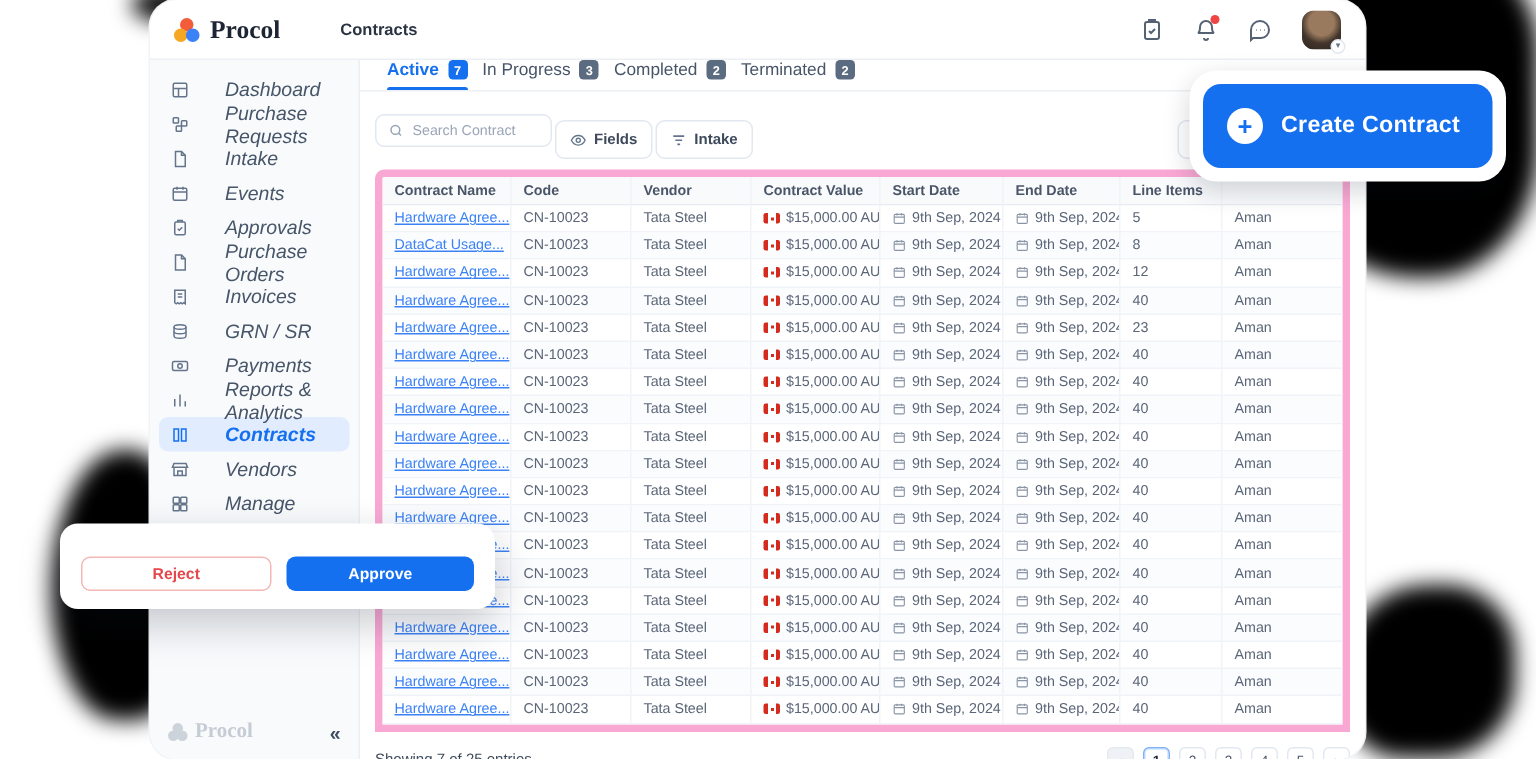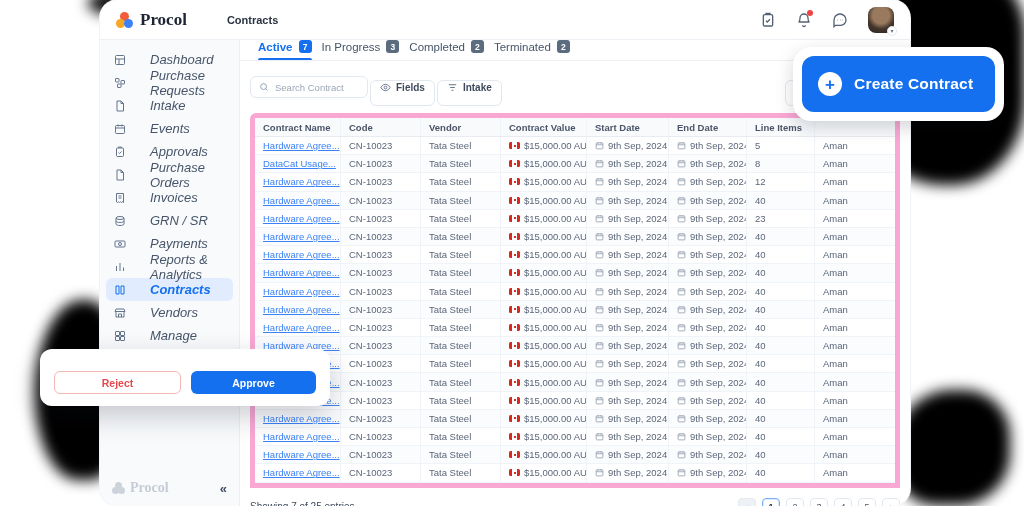--- a/index.html
+++ b/index.html
@@ -68,21 +68,21 @@
   .tab.active .count { background:#1570EF; }
   .tab.active::after { content:""; position:absolute; left:0; right:0; bottom:0; height:2px; background:#1570EF; border-radius:2px 2px 0 0; }
 
   .toolbar { display:flex; align-items:center; padding:7px 10px; gap:2px; }
   .search-box { display:flex; align-items:center; gap:6px; width:118px; height:22px; border:1px solid #E2E8F0;
     border-radius:6px; background:#fff; padding:0 8px; color:#94A3B8; }
   .search-box svg { width:10px; height:10px; }
   .search-box input { border:none; outline:none; width:80px; font-size:9.5px; color:#334155; background:transparent;
     font-family:"Liberation Sans", sans-serif; }
   .search-box input::placeholder { color:#9AA6B8; }
-  .btn-light { display:flex; align-items:flex-end; gap:5px; height:22px; padding:12px 9px; border:1px solid #E2E8F0;
+  .btn-light { display:flex; align-items:center; gap:5px; height:22px; padding:12px 9px; border:1px solid #E2E8F0;
     border-radius:6px; background:#fff; font-size:10px; font-weight:bold; color:#3E4A5C; cursor:pointer;margin-top:12px; }
   .btn-light svg { width:11px; height:11px; color:#64748B; }
   .toolbar-spacer { flex:1; }
 
   
   .table-wrap { margin:0 10px; border:5px solid #f9a8d4; border-radius:6px 6px 0 0; overflow:hidden; flex:0 0 auto; }
   .t-row { display:flex; height:18.2px; align-items:stretch; border-bottom:1px solid #F0F3F7; background:#fff; }
   .t-row:nth-child(even) { background:#FBFCFE; }
   .t-head { background:#F8FAFC; height:19px; border-bottom:1px solid #E8EBF0; }
   .t-cell { display:flex; align-items:center; gap:4px; padding:0 8px; font-size:9.5px; color:#5B6678;

